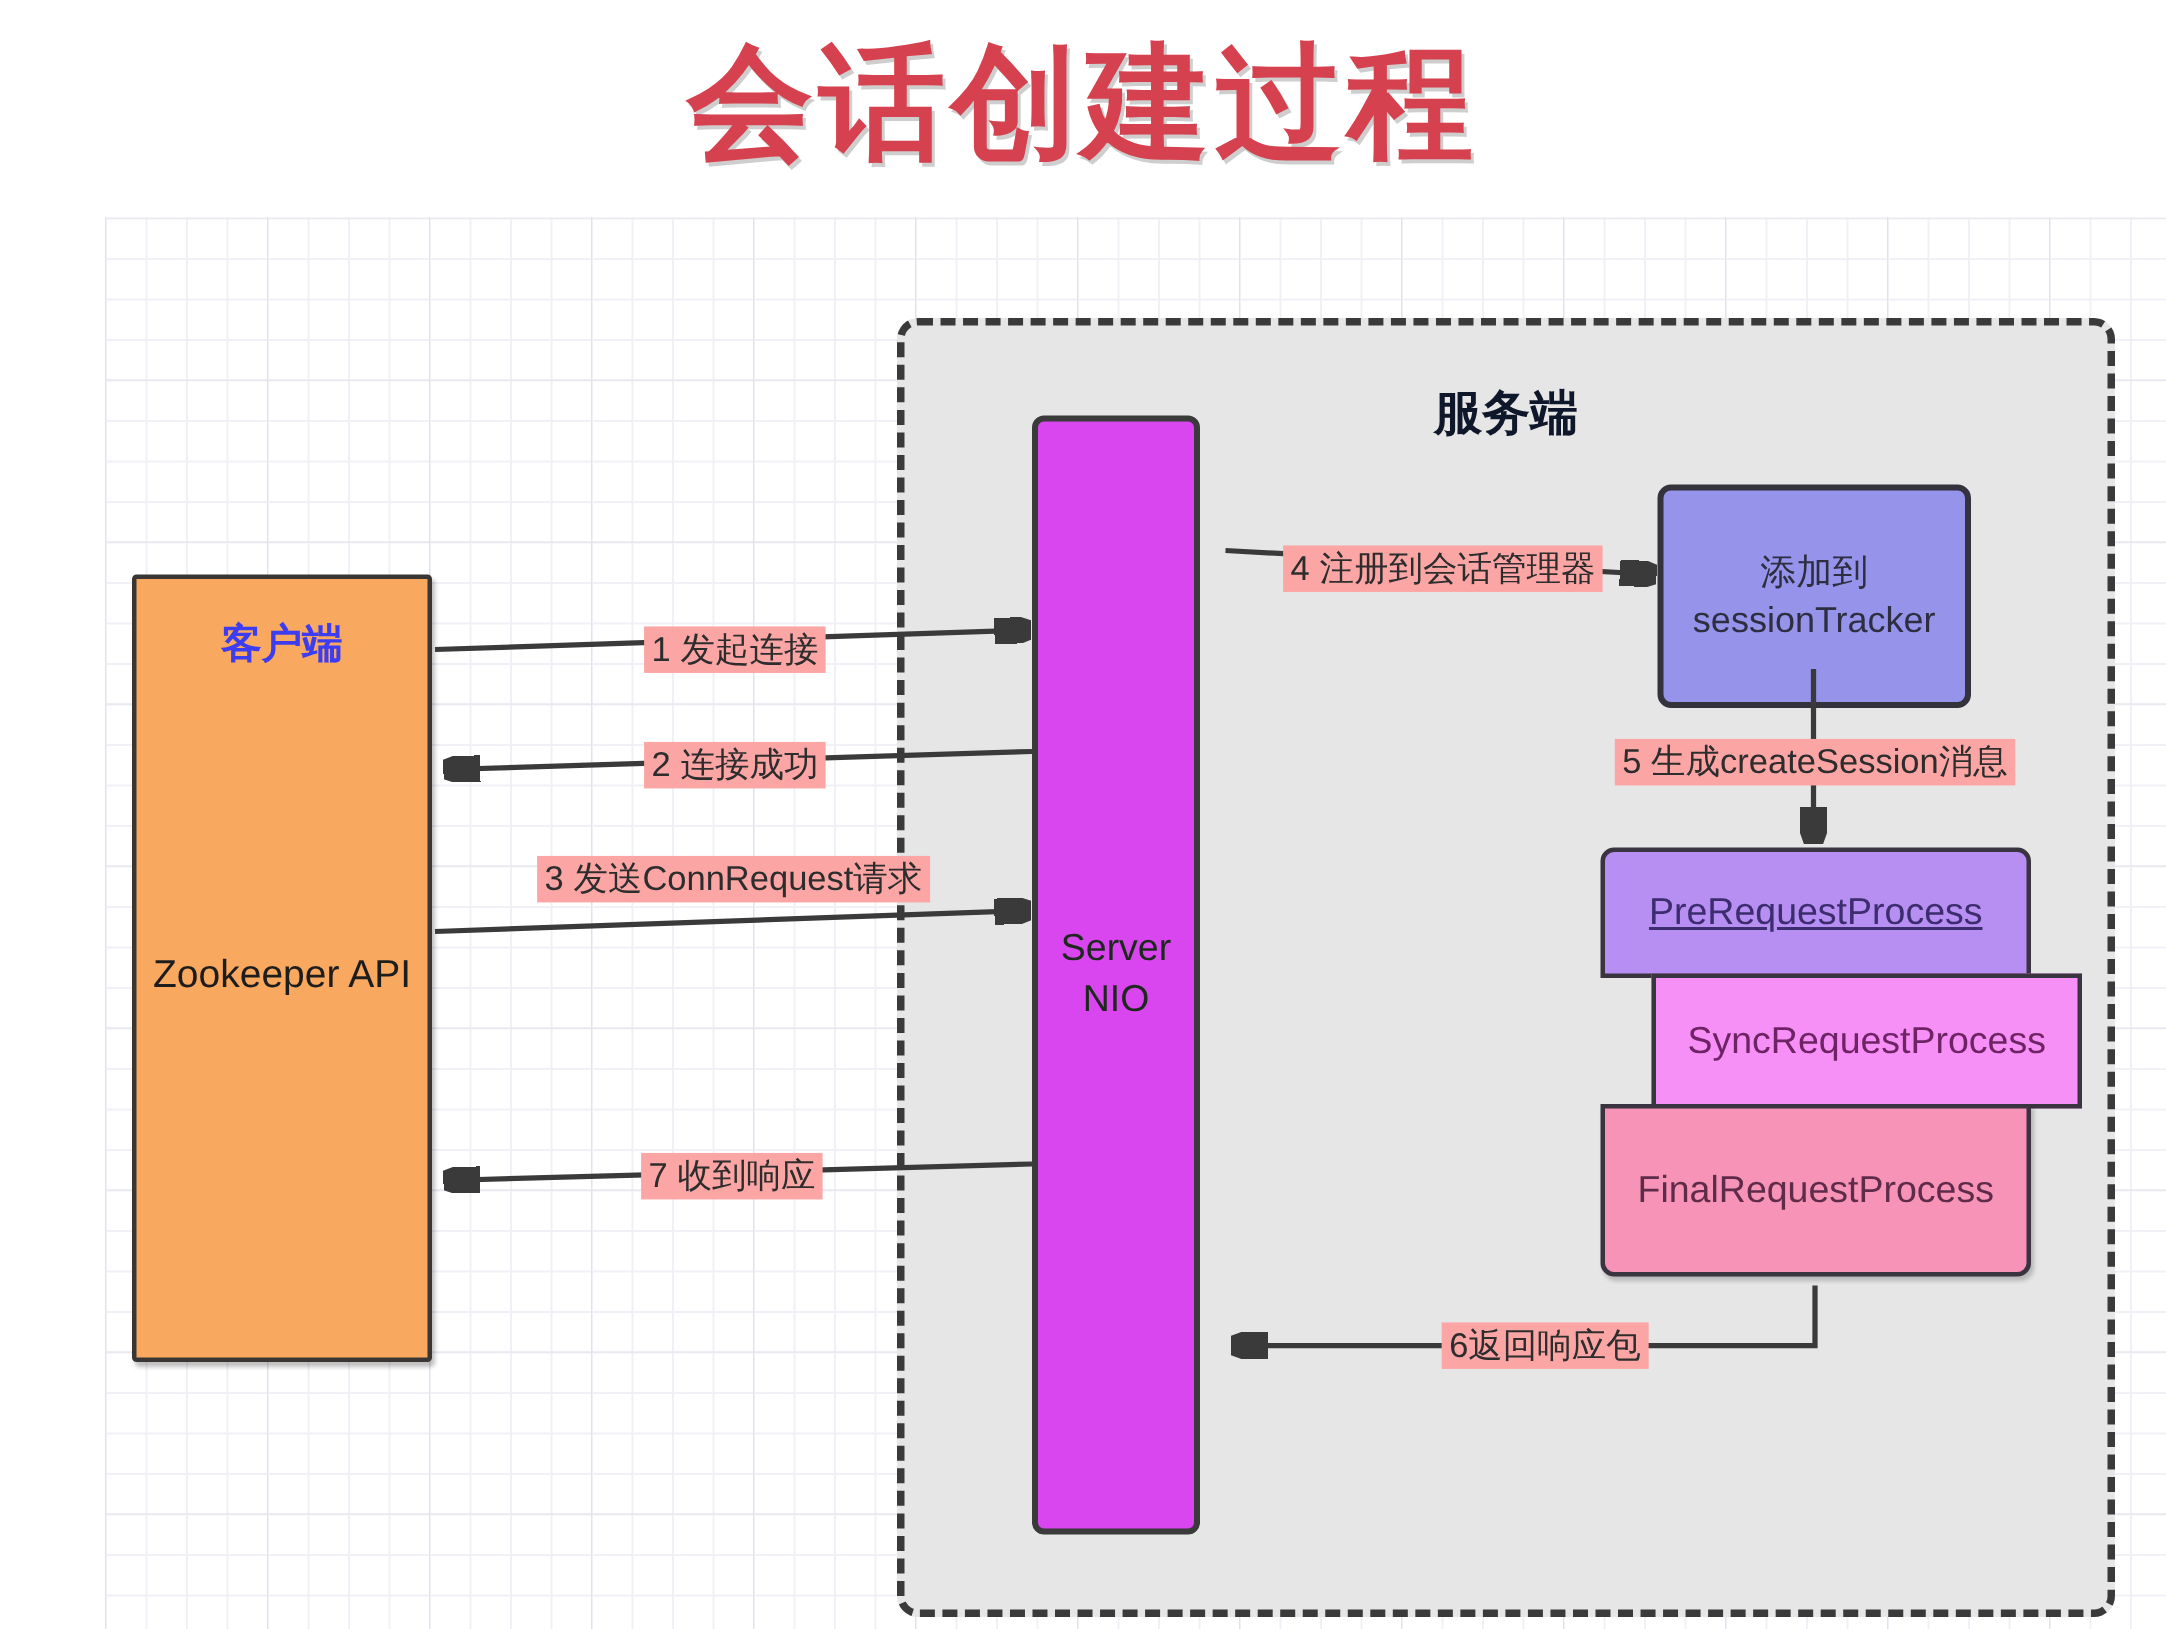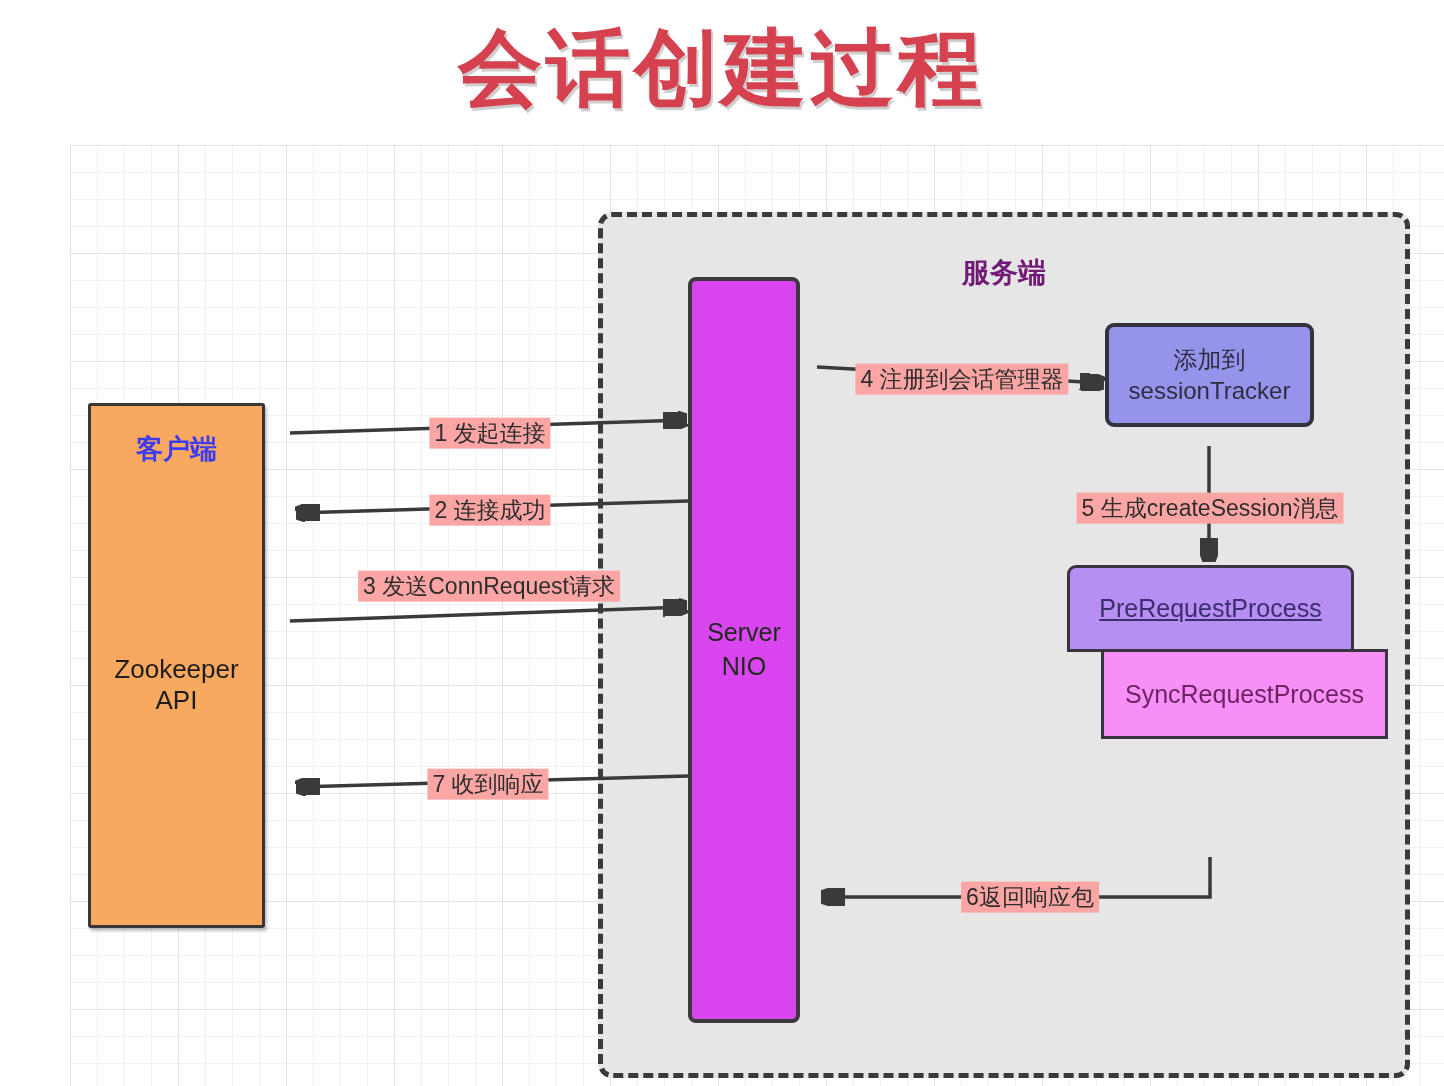--- a/index.html
+++ b/index.html
@@ -37,34 +37,33 @@
     position: absolute; left: 598px; top: 212px;
     width: 812px; height: 866px;
     box-sizing: border-box;
     background: #e6e6e6;
     border: 5px dashed #3a3a3a;
     border-radius: 14px;
   }
   .server-region-title {
     position: absolute; left: 1004px; top: 254px;
     transform: translateX(-50%);
-    font-size: 28px; font-weight: 800; color: #701a75;
+    font-size: 32px; font-weight: 800; color: #0f172a;
     white-space: nowrap;
   }
 
   
   .client-box {
     position: absolute; left: 88px; top: 383px;
-    width: 177px; height: 525px;
+    width: 200px; height: 525px;
     box-sizing: border-box;
     background: #f9a85f;
     border: 3px solid #3a3633;
     border-radius: 3px;
     box-shadow: 2px 3px 3px rgba(0,0,0,.25);
-    margin-top: 20px;
   }
   .client-title {
     position: absolute; top: 25px; left: 0; width: 100%;
     text-align: center;
     font-size: 27px; font-weight: 800; color: #3c3cf0;
   }
   .client-subtitle {
     position: absolute; top: 248px; left: 0; width: 100%;
     text-align: center;
     font-size: 26px; color: #1d1d1d;
@@ -79,21 +78,21 @@
     border: 4px solid #3a3a3a;
     border-radius: 8px;
     display: flex; flex-direction: column;
     align-items: center; justify-content: center;
     font-size: 25px; color: #1d291d; line-height: 1.35;
   }
 
   
   .tracker-box {
     position: absolute; left: 1105px; top: 323px;
-    width: 209px; height: 104px;
+    width: 209px; height: 149px;
     box-sizing: border-box;
     background: #9593ea;
     border: 4px solid #34323d;
     border-radius: 9px;
     display: flex; flex-direction: column;
     align-items: center; justify-content: center;
     font-size: 24px; color: #2e2e40; line-height: 1.3;
   }
 
   
@@ -161,20 +160,21 @@
   </div>
 
   <div class="tracker-box">
     <span>添加到</span>
     <span>sessionTracker</span>
   </div>
 
   <div class="process-stack">
     <div class="process-box process-pre">PreRequestProcess</div>
     <div class="process-box process-sync">SyncRequestProcess</div>
+    <div class="process-box process-final">FinalRequestProcess</div>
   </div>
 
   <svg class="arrows" viewBox="0 0 1444 1086" xmlns="http://www.w3.org/2000/svg">
     <defs>
       <marker id="ah" markerWidth="7" markerHeight="5" refX="6.6" refY="2.5" orient="auto">
         <path d="M0,0 L7,2.5 L0,5 Z" fill="#2b2b2b" stroke="none"></path>
       </marker>
     </defs>
     <path d="M290,433 L686,420" marker-end="url(#ah)"></path>
     <path d="M688,501 L297,513" marker-end="url(#ah)"></path>

